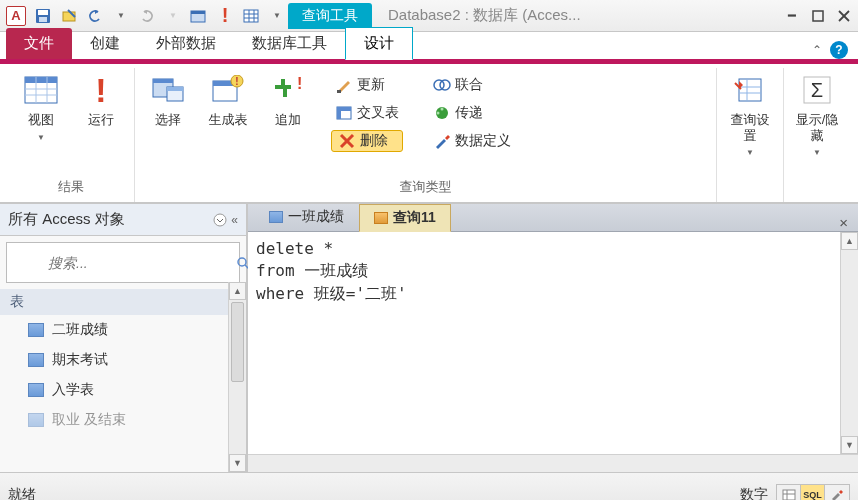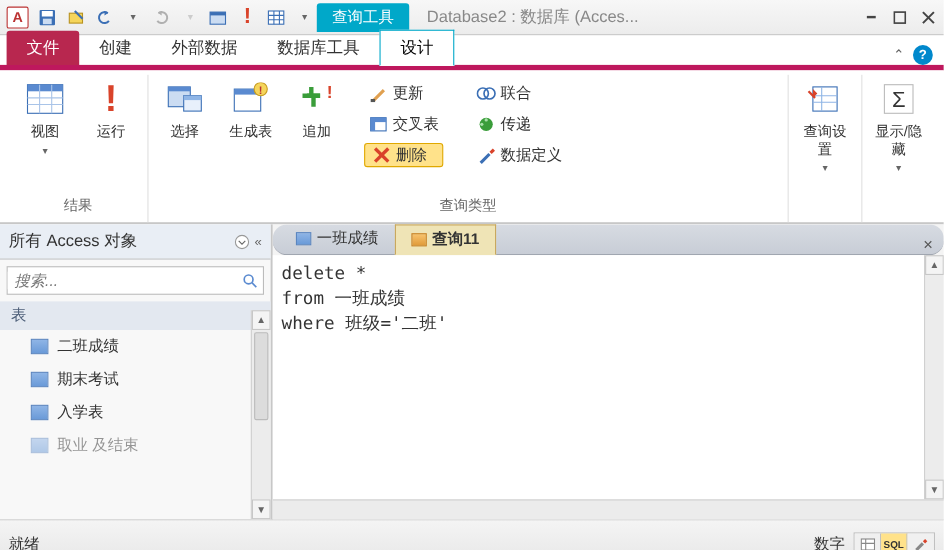--- a/index.html
+++ b/index.html
@@ -36,34 +36,34 @@
 .small-rows { display: flex; flex-direction: column; gap: 6px; padding-top: 2px; }
 .small-btn { display: flex; align-items: center; gap: 4px; font-size: 14px; cursor: pointer; padding: 2px 4px; }
 .small-btn.highlight { background: #ffe28a; border: 1px solid #e0a800; border-radius: 3px; padding: 1px 6px; }
 .small-btn .si { width: 18px; height: 18px; display: inline-flex; align-items: center; justify-content: center; }
 
 
 .workspace { display: flex; height: 268px; }
 .navpane { width: 248px; border-right: 2px solid #c7c7c7; background: #f8f8f8; display: flex; flex-direction: column; position: relative; }
 .nav-header { background: #e9eef5; border-bottom: 1px solid #c7c7c7; padding: 6px 8px; display: flex; align-items: center; font-size: 15px; }
 .nav-header .collapse { margin-left: auto; display: flex; gap: 4px; align-items: center; }
-.nav-search { margin: 6px; border: 1px solid #bcbcbc; background: #fff; display: flex; align-items: center; height: 26px; }
+.nav-search { margin: 6px; border: 1px solid #bcbcbc; background: #fff; display: flex; align-items: center; height: 41px; padding-left: 35px; }
 .nav-search input { border: none; outline: none; flex: 1; padding: 0 6px; font-style: italic; font-size: 14px; }
 .nav-search .sicon { width: 24px; display: flex; align-items: center; justify-content: center; color: #5a8ad0; }
 .nav-group { background: #e3e8f0; padding: 4px 10px; font-size: 14px; display: flex; align-items: center; color: #4f607a; }
 .nav-group .chev { margin-left: auto; font-size: 10px; }
 .nav-items { overflow: hidden; }
 .nav-item { padding: 6px 10px 6px 28px; font-size: 14px; display: flex; align-items: center; gap: 8px; cursor: pointer; }
 .nav-item .ti { width: 16px; height: 14px; background: linear-gradient(#8fb5e6,#6a9ad8); border: 1px solid #5b86c0; display: inline-block; }
 .nav-scroll { position: absolute; right: 0; top: 78px; bottom: 0; width: 18px; background: #ececec; border-left: 1px solid #d0d0d0; }
 .nav-scroll .arr { height: 18px; display: flex; align-items: center; justify-content: center; font-size: 9px; background: #f4f4f4; border: 1px solid #c7c7c7; color: #666; }
 .nav-scroll .thumb { position: absolute; top: 20px; left: 2px; right: 2px; height: 80px; background: #dcdcdc; border: 1px solid #bbb; border-radius: 2px; }
 
 .doc-area { flex: 1; display: flex; flex-direction: column; background: #f4f4f4; position: relative; }
-.doc-tabs { height: 28px; background: linear-gradient(#d7dbe2,#c8cdd6); display: flex; align-items: flex-end; padding-left: 6px; border-bottom: 1px solid #a0a6b0; border-radius: 13px; }
+.doc-tabs { height: 28px; background: linear-gradient(#d7dbe2,#c8cdd6); display: flex; align-items: flex-end; padding-left: 6px; border-bottom: 1px solid #a0a6b0; }
 .doc-tab { padding: 4px 14px; font-size: 14px; display: flex; align-items: center; gap: 5px; cursor: pointer; border: 1px solid transparent; }
 .doc-tab.active { background: #efe4b6; border: 1px solid #c9a85e; border-bottom: 1px solid #efe4b6; margin-bottom: -1px; font-weight: bold; }
 .doc-tab .dti { width: 14px; height: 12px; background: linear-gradient(#8fb5e6,#6a9ad8); border: 1px solid #5b86c0; }
 .doc-tab.active .dti { background: linear-gradient(#f8c26c,#e09b3a); border-color: #c77f20; }
 .doc-close { margin-left: auto; padding: 0 10px; font-size: 15px; color: #555; cursor: pointer; }
 .sql-editor { flex: 1; background: #fff; padding: 6px 8px; font-family: "SimSun", monospace; font-size: 16px; line-height: 1.4; white-space: pre; position: relative; }
 .doc-scroll-v { position: absolute; right: 0; top: 28px; bottom: 18px; width: 18px; background: #ececec; border-left: 1px solid #d0d0d0; }
 .doc-scroll-v .arr { height: 18px; display: flex; align-items: center; justify-content: center; font-size: 9px; background: #f4f4f4; border: 1px solid #c7c7c7; color: #666; }
 .doc-scroll-v .arr.bot { position: absolute; bottom: 0; left: 0; right: 0; }
 .doc-scroll-h { position: absolute; left: 0; right: 0; bottom: 0; height: 18px; background: #ececec; border-top: 1px solid #d0d0d0; }

